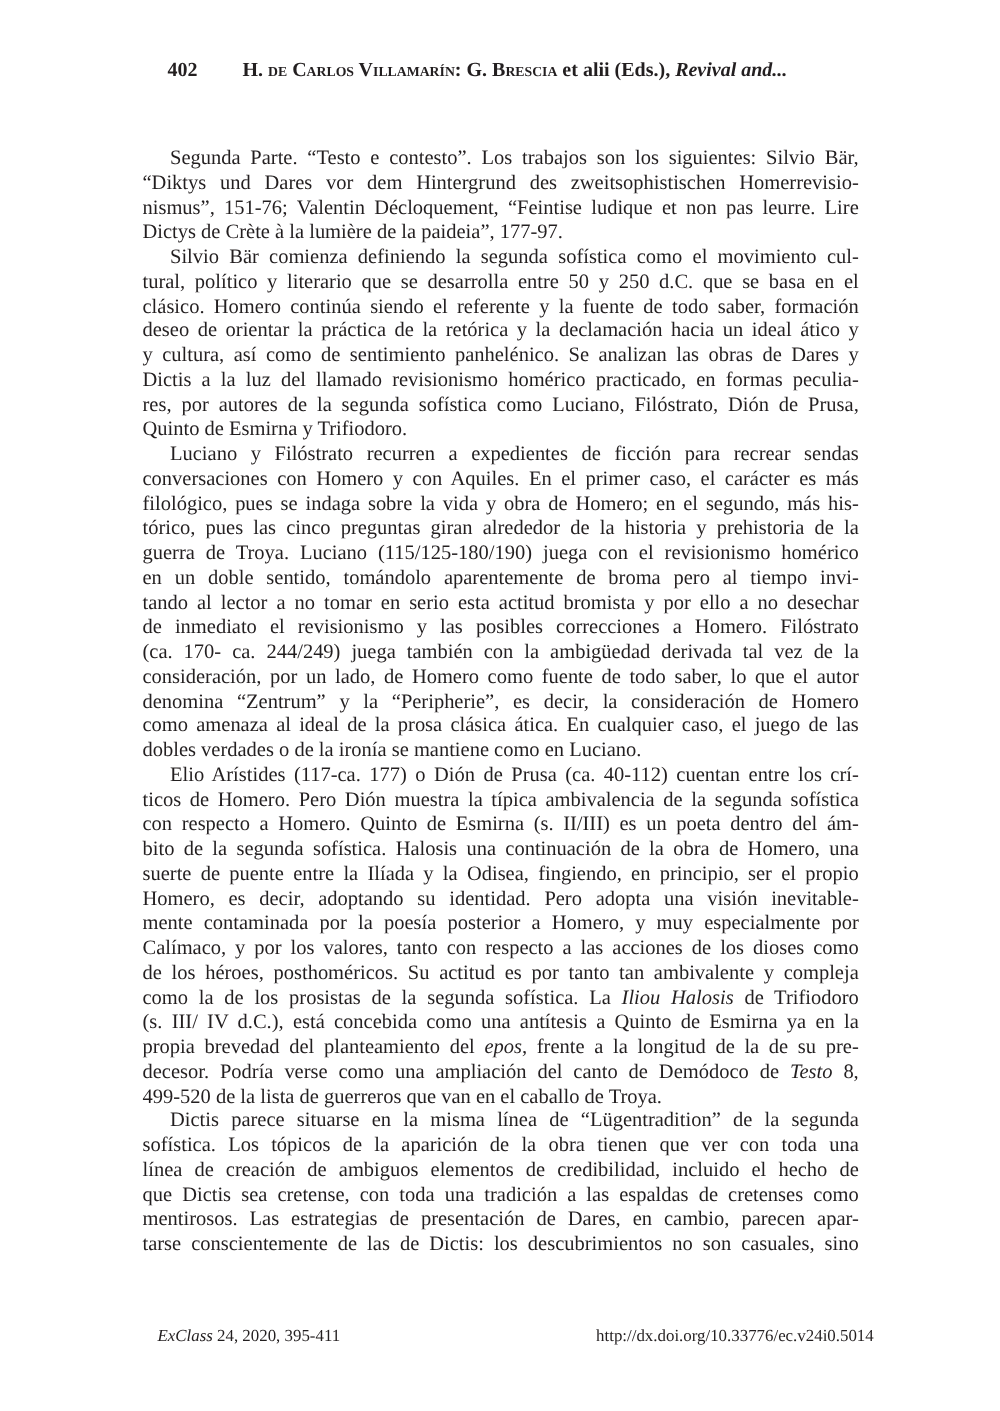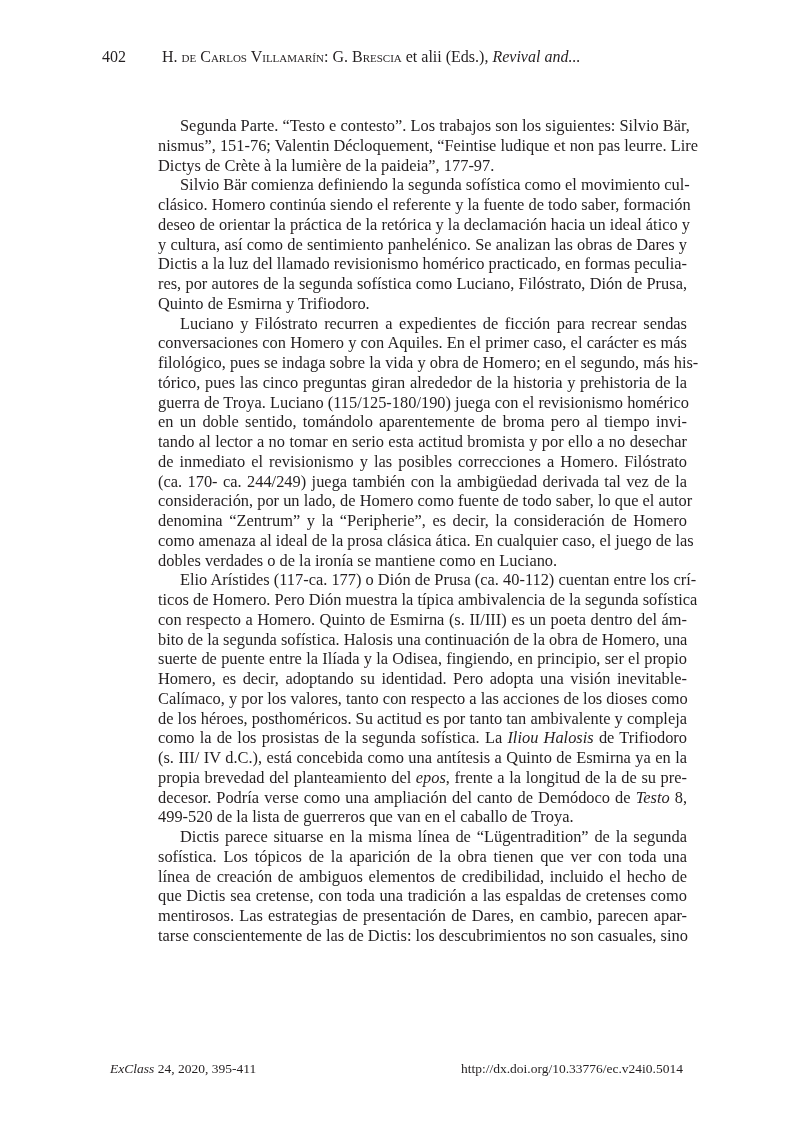--- a/index.html
+++ b/index.html
@@ -11,25 +11,26 @@
       width: 800px;
       height: 1129px;
       position: relative;
       overflow: hidden;
       font-family: "Liberation Serif", "DejaVu Serif", serif;
       color: #231f20;
     }
     .running-head {
       position: absolute;
       top: 47px;
-      left: 102px;
+      left: 134px;
       width: 570px;
       font-size: 16px;
       line-height: 20px;
       white-space: nowrap;
+      font-weight: bold;
     }
     .running-head .page-num {
       display: inline-block;
       width: 60px;
     }
     .sc {
       font-variant: small-caps;
     }
     .it { font-style: italic; }
     .body-text {
@@ -41,54 +42,55 @@
       line-height: 19.75px;
       text-align: justify;
       hyphens: manual;
     }
     .body-text .line {
       display: block;
       text-align: justify;
       text-align-last: justify;
       white-space: nowrap;
       overflow: visible;
-      margin-left: 44px;
     }
     .body-text .line.last {
       text-align-last: left;
     }
     .body-text .line.first {
       padding-left: 22px;
     }
     .footer {
       position: absolute;
       top: 1060px;
-      left: 110px;
+      left: 126px;
       width: 573px;
       font-size: 13.5px;
       line-height: 18px;
       display: flex;
       justify-content: space-between;
     }
   </style>
 </head>
 <body>
 
 <header class="running-head">
   <span class="page-num">402</span><span>H. </span><span class="sc">de </span><span class="sc">Carlos Villamarín</span><span>: </span><span>G. </span><span class="sc">Brescia</span><span> et alii (Eds.), </span><span class="it">Revival and...</span>
 </header>
 
 <main class="body-text" id="body-text">
     <div>
       <span class="line first">Segunda Parte. “Testo e contesto”. Los trabajos son los siguientes: Silvio Bär,</span>
+      <span class="line">“Diktys und Dares vor dem Hintergrund des zweitsophistischen Homerrevisio-</span>
       <span class="line">nismus”, 151-76; Valentin Décloquement, “Feintise ludique et non pas leurre. Lire</span>
       <span class="line last">Dictys de Crète à la lumière de la paideia”, 177-97.</span>
     </div>
     <div>
       <span class="line first">Silvio Bär comienza definiendo la segunda sofística como el movimiento cul-</span>
+      <span class="line">tural, político y literario que se desarrolla entre 50 y 250 d.C. que se basa en el</span>
       <span class="line">clásico. Homero continúa siendo el referente y la fuente de todo saber, formación</span>
       <span class="line">deseo de orientar la práctica de la retórica y la declamación hacia un ideal ático y</span>
       <span class="line">y cultura, así como de sentimiento panhelénico. Se analizan las obras de Dares y</span>
       <span class="line">Dictis a la luz del llamado revisionismo homérico practicado, en formas peculia-</span>
       <span class="line">res, por autores de la segunda sofística como Luciano, Filóstrato, Dión de Prusa,</span>
       <span class="line last">Quinto de Esmirna y Trifiodoro.</span>
     </div>
     <div>
       <span class="line first">Luciano y Filóstrato recurren a expedientes de ficción para recrear sendas</span>
       <span class="line">conversaciones con Homero y con Aquiles. En el primer caso, el carácter es más</span>
@@ -104,20 +106,21 @@
       <span class="line">como amenaza al ideal de la prosa clásica ática. En cualquier caso, el juego de  las</span>
       <span class="line last">dobles verdades o de la ironía se mantiene como en Luciano.</span>
     </div>
     <div>
       <span class="line first">Elio Arístides (117-ca. 177) o Dión de Prusa (ca. 40-112) cuentan entre los crí-</span>
       <span class="line">ticos de Homero. Pero Dión muestra la típica ambivalencia de la segunda sofística</span>
       <span class="line">con respecto a Homero. Quinto de Esmirna (s. II/III) es un poeta dentro del ám-</span>
       <span class="line">bito de la segunda sofística. Halosis una continuación de la obra de Homero, una</span>
       <span class="line">suerte de puente entre la Ilíada y la Odisea, fingiendo, en principio, ser el propio</span>
       <span class="line">Homero, es decir, adoptando su identidad. Pero adopta una visión inevitable-</span>
+      <span class="line">mente contaminada por la poesía posterior a Homero, y muy especialmente por</span>
       <span class="line">Calímaco, y  por los valores, tanto con respecto a las acciones de los dioses como</span>
       <span class="line">de los héroes, posthoméricos. Su actitud es por tanto tan ambivalente y compleja</span>
       <span class="line">como la de los prosistas de la segunda sofística. La <span class="it">Iliou Halosis</span> de Trifiodoro</span>
       <span class="line">(s. III/ IV d.C.), está concebida como una antítesis a Quinto de Esmirna ya en la</span>
       <span class="line">propia brevedad del planteamiento del <span class="it">epos</span>, frente a la longitud de la de su pre-</span>
       <span class="line">decesor. Podría verse como una ampliación del canto de Demódoco de <span class="it">Testo</span> 8,</span>
       <span class="line last">499-520 de la lista de guerreros que van en el caballo de Troya.</span>
     </div>
     <div>
       <span class="line first">Dictis parece situarse en la misma línea de “Lügentradition” de la segunda</span>

